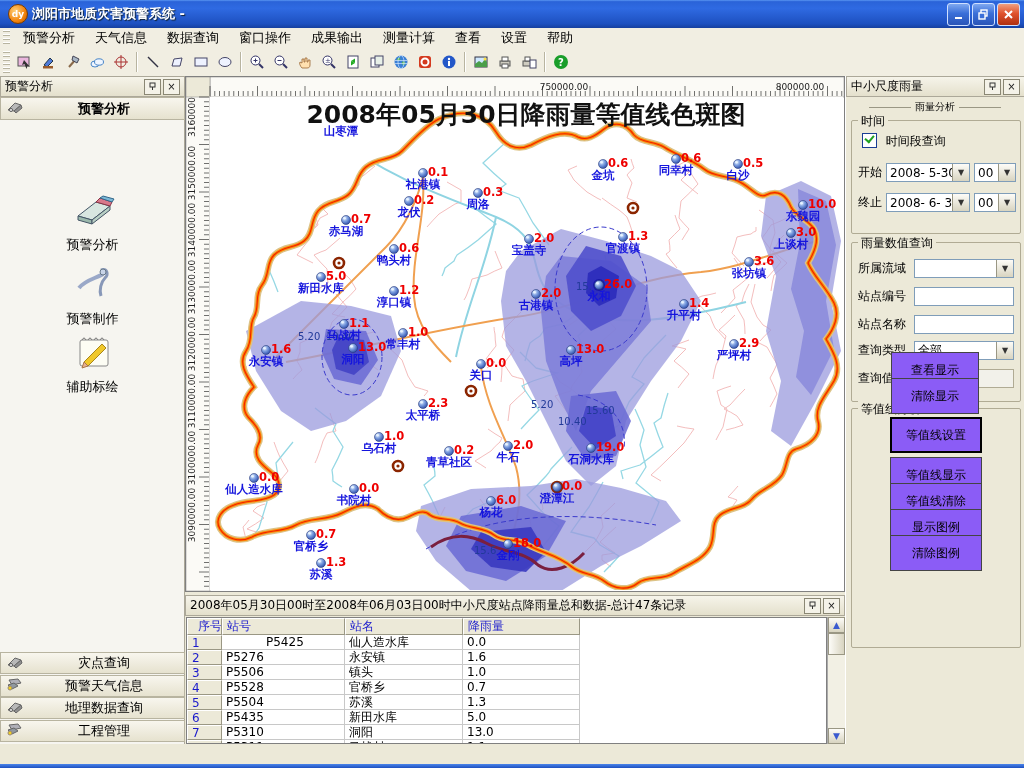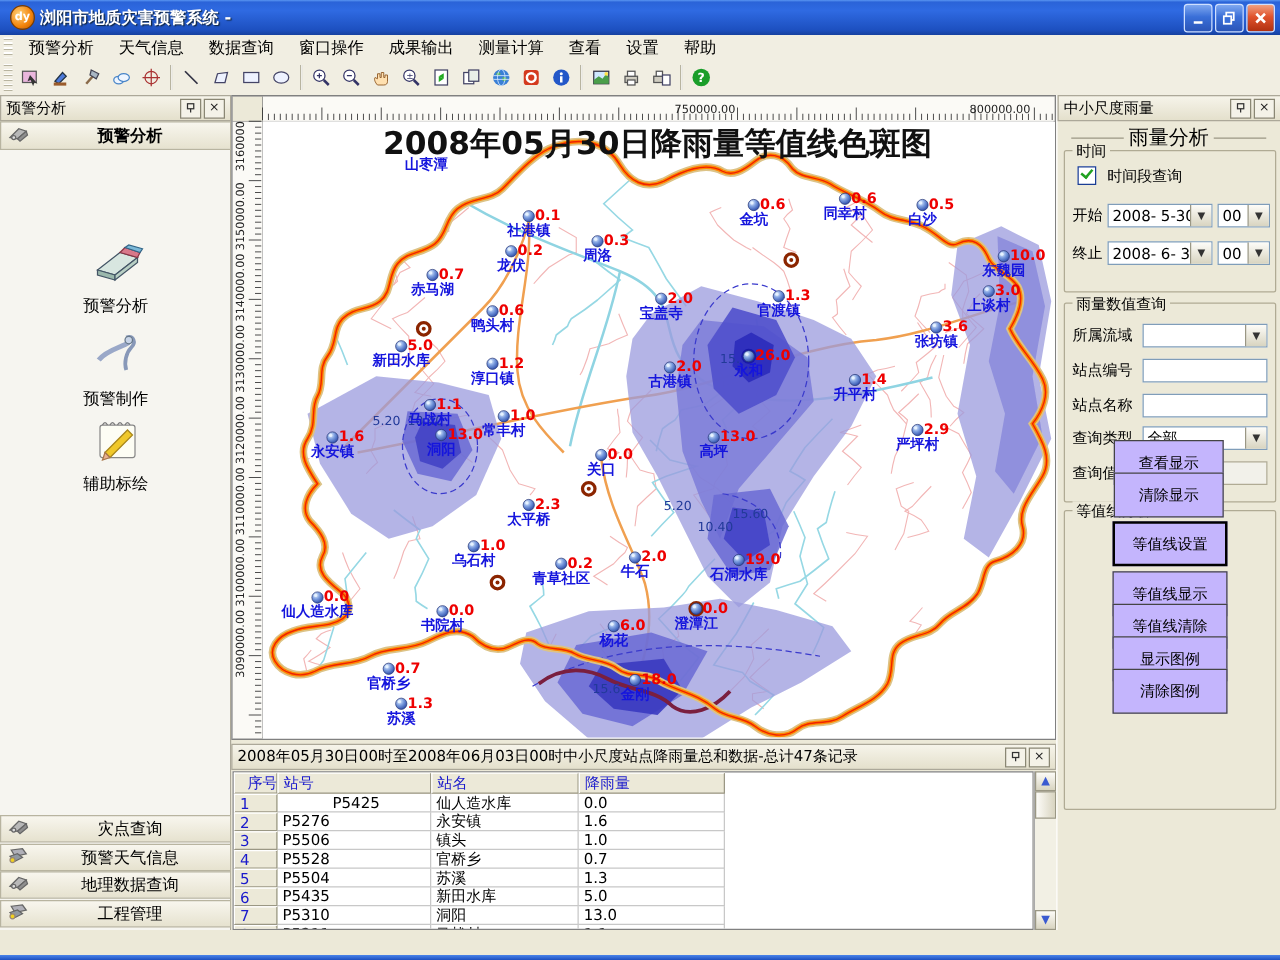--- a/index.html
+++ b/index.html
@@ -58,35 +58,35 @@
   .tcell.idx{background:#ece9d8;border:1px solid;border-color:#fff #9a9784 #9a9784 #fff;color:#1a1acc;}
   .vscroll{position:absolute;right:0px;top:22px;width:17px;height:127px;background:#f2f0e4;border-left:1px solid #aaa;}
   .sb-btn{width:17px;height:16px;background:linear-gradient(180deg,#fdfcf8,#d8d4c0);
     border:1px solid #9a9784;box-sizing:border-box;color:#3a5ad0;font-size:9px;display:flex;align-items:center;justify-content:center;}
   .sb-btn.dn{position:absolute;bottom:0;}
   .sb-thumb{position:absolute;top:16px;width:17px;height:22px;background:linear-gradient(90deg,#fdfcf8,#d8d4c0);
     border:1px solid #9a9784;box-sizing:border-box;}
   
   .right-panel{position:absolute;left:845px;top:76px;width:179px;height:668px;background:#ece9d8;
     border-left:1px solid #fff;box-sizing:border-box;font-size:12px;}
-  .sect-hd{position:absolute;left:4px;top:24px;width:170px;text-align:center;font-size:16px;}
+  .sect-hd{position:absolute;left:4px;top:24px;width:170px;text-align:center;font-size:10px;}
   .sect-hd:before,.sect-hd:after{content:"";display:inline-block;width:42px;height:1px;background:#9a9784;vertical-align:middle;margin:0 4px;}
   .gbox{position:absolute;border:1px solid #b0ab94;border-radius:2px;}
   .gbox .gb-label{position:absolute;top:-8px;left:6px;background:#ece9d8;padding:0 3px;font-size:12px;}
   .chk{width:13px;height:13px;background:#fff;border:1px solid #1a3d94;display:inline-block;position:relative;vertical-align:-3px;}
   .chk:after{content:"";position:absolute;left:2px;top:1px;width:7px;height:4px;border-left:2px solid #21a121;border-bottom:2px solid #21a121;transform:rotate(-50deg);}
   .fld-row{position:absolute;display:flex;align-items:center;}
   .fld-label{width:56px;white-space:nowrap;}
   .combo{height:19px;background:#fff;border:1px solid #7f9db9;box-sizing:border-box;display:flex;align-items:center;}
   .combo .cval{flex:1;padding:0 3px;font-size:12px;white-space:nowrap;overflow:hidden;}
   .combo .carr{width:16px;height:100%;background:linear-gradient(180deg,#fdfcf8,#d8d4c0);
     border-left:1px solid #9a9784;color:#333;font-size:8px;display:flex;align-items:center;justify-content:center;}
   .tin{height:19px;background:#fff;border:1px solid #7f9db9;box-sizing:border-box;padding:0 3px;font-size:12px;display:flex;align-items:center;}
   .tin.dis{background:#f2f1ea;color:#9a9784;border-color:#b0ab94;}
-  .xp-btn{position:absolute;height:36px;background:#c4b5fd;border:1px solid #444;box-sizing:border-box;
+  .xp-btn{position:absolute;height:36px;background:#8b5cf6;border:1px solid #444;box-sizing:border-box;
     display:flex;align-items:center;justify-content:center;font-size:12px;}
   .xp-btn.def{border:2px solid #000;}
   
   .statusbar{position:absolute;left:0;top:744px;width:1024px;height:24px;background:#ece9d8;display:flex;}
   .sb-pane{border:1px solid;border-color:#9a9784 #fff #fff #9a9784;margin:2px 1px;padding:0 6px;
     font-size:12px;display:flex;align-items:center;white-space:nowrap;box-sizing:border-box;height:18px;}
   .blue-strip{position:absolute;left:0;top:764px;width:1024px;height:4px;
     background:linear-gradient(180deg,#4a84ea,#1d50c0);}
   svg text{font-family:"DejaVu Sans",sans-serif;}
 </style>

